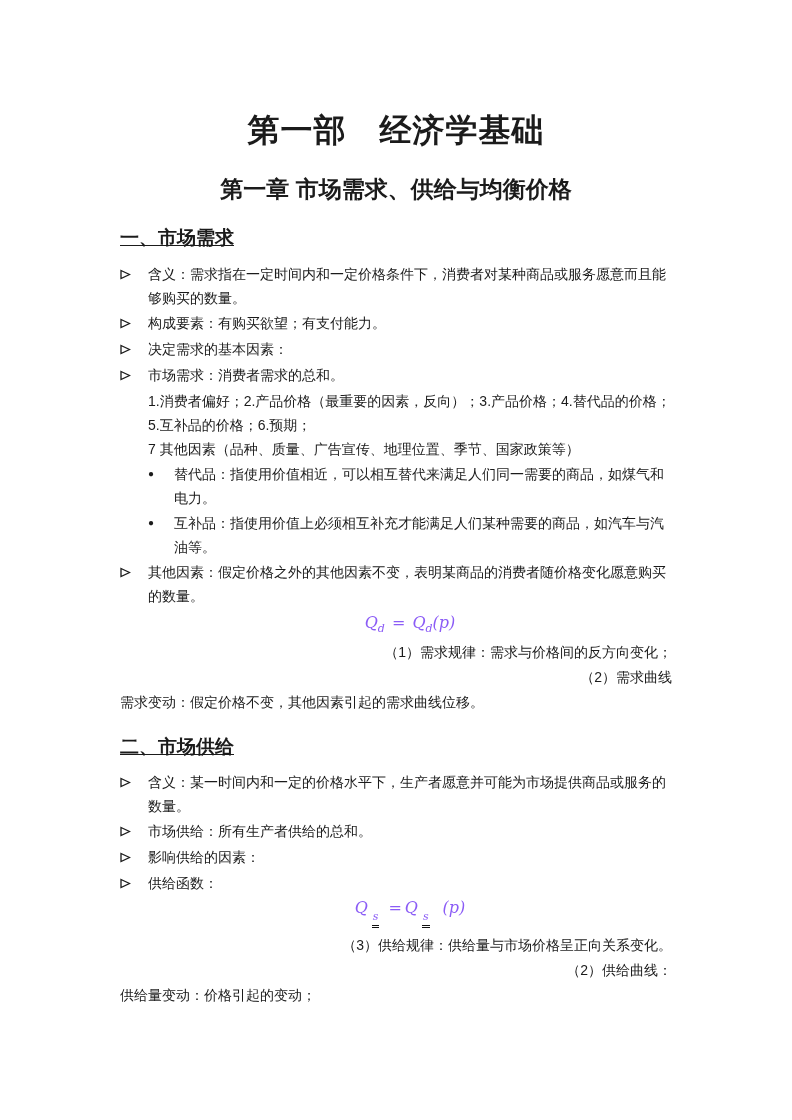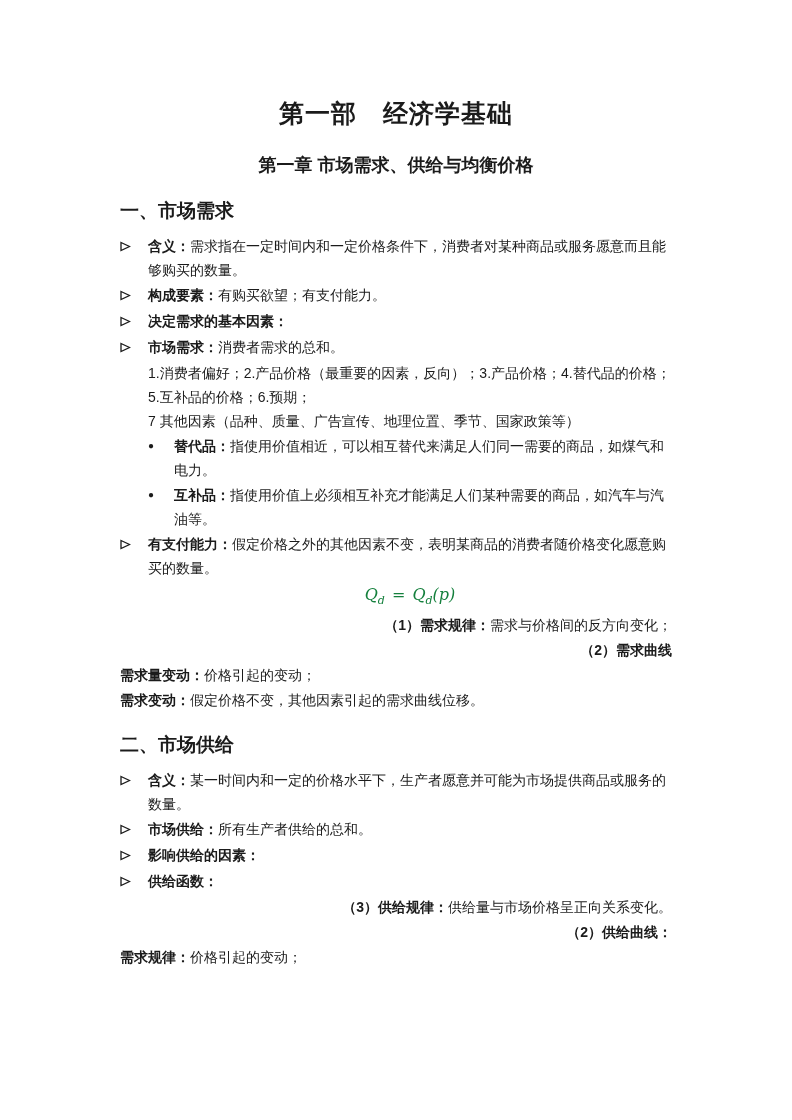--- a/index.html
+++ b/index.html
@@ -8,55 +8,56 @@
     width: 792px;
     height: 1120px;
     box-sizing: border-box;
     background: #ffffff;
     color: #1b1b1b;
     font-family: "Liberation Sans", "DejaVu Sans", sans-serif;
     padding: 98px 120px 0 120px;
     overflow: hidden;
   }
   .title {
-    margin: 0;
+    margin: 12px;
     text-align: center;
-    font-size: 25px;
+    font-size: 32px;
     font-weight: 700;
     line-height: 1.25;
     letter-spacing: 1px;
   }
   .chapter {
     margin: 25px 0 0 0;
     text-align: center;
-    font-size: 18px;
+    font-size: 23px;
     font-weight: 700;
     line-height: 1.3;
   }
   .section {
     margin: 21px 0 11px 0;
     font-size: 19px;
     font-weight: 700;
     line-height: 1.3;
+    text-decoration: underline;
   }
   .li {
     display: flex;
     line-height: 24px;
     font-size: 14px;
     margin: 1px 0;
   }
   .mk {
     flex: 0 0 28px;
     width: 28px;
   }
   .mk svg { margin-top: 7px; display: inline-block; }
   .li.sub { margin-left: 28px; }
   .li.sub .mk { flex: 0 0 26px; width: 26px; font-size: 10px; }
   .ct { flex: 1; }
-  b { font-weight: 700; }
+  b { font-weight: 400; }
   .plain {
     margin-left: 28px;
     line-height: 24px;
     font-size: 14px;
   }
   .numline {
     margin-left: 26px;
     line-height: 24px;
     font-size: 14px;
     margin-top: 1px;
@@ -73,21 +74,21 @@
     text-align: center;
     margin-top: 5px;
     margin-bottom: 5px;
   }
   .formulaWrap.supply { margin-top: 2px; margin-bottom: 12px; }
   .formula {
     display: inline-block;
     font-family: "DejaVu Serif", "Liberation Serif", serif;
     font-style: italic;
     font-size: 16px;
-    color: #15803d;
+    color: #8b5cf6;
   }
   .fs {
     font-style: italic;
     font-size: 11px;
   }
   .feq { font-style: normal; padding: 0 2px; }
   
   .fs2 {
     font-style: italic;
     font-size: 11px;
@@ -150,31 +151,30 @@
 
   <div class="li sub">
     <span class="mk">●</span>
     <span class="ct"><b>互补品：</b><span>指使用价值上必须相互补充才能满足人们某种需要的商品，如汽车与汽油等。</span></span>
   </div>
 
   <div class="li">
     <span class="mk"><svg width="11" height="11" viewBox="0 0 11 11">
           <path d="M1,1.5 L9.5,5.5 L1,9.5 Z" fill="#ffffff" stroke="#1b1b1b" stroke-width="1.3"></path>
         </svg></span>
-    <span class="ct"><b>有支付能力：</b><span>假定价格之外的其他因素不变，表明某商品的消费者随价格变化愿意购买的数量。</span></span>
+    <span class="ct"><b>其他因素：</b><span>假定价格之外的其他因素不变，表明某商品的消费者随价格变化愿意购买的数量。</span></span>
   </div>
 
   <div class="formulaWrap">
     <span class="formula"><span>Q</span><sub class="fs">d</sub> <span class="feq">=</span> <span>Q</span><sub class="fs">d</sub><span>(p)</span></span>
   </div>
 
   <div class="numline"><b>（1）需求规律：</b><span>需求与价格间的反方向变化；</span></div>
   <div class="numline"><b>（2）需求曲线</b></div>
 
-  <div class="flush"><b>需求量变动：</b><span>价格引起的变动；</span></div>
   <div class="flush"><b>需求变动：</b><span>假定价格不变，其他因素引起的需求曲线位移。</span></div>
 
   <h3 class="section">二、市场供给</h3>
 
   <div class="li">
     <span class="mk"><svg width="11" height="11" viewBox="0 0 11 11">
           <path d="M1,1.5 L9.5,5.5 L1,9.5 Z" fill="#ffffff" stroke="#1b1b1b" stroke-width="1.3"></path>
         </svg></span>
     <span class="ct"><b>含义：</b><span>某一时间内和一定的价格水平下，生产者愿意并可能为市场提供商品或服务的数量。</span></span>
   </div>
@@ -194,19 +194,22 @@
   </div>
 
 
   <div class="li">
     <span class="mk"><svg width="11" height="11" viewBox="0 0 11 11">
           <path d="M1,1.5 L9.5,5.5 L1,9.5 Z" fill="#ffffff" stroke="#1b1b1b" stroke-width="1.3"></path>
         </svg></span>
     <span class="ct"><b>供给函数：</b></span>
   </div>
 
+  <div class="formulaWrap supply">
+    <span class="formula f2"><span>Q</span><span class="fs2">s</span><span class="feq">=</span><span>Q</span><span class="fs2">s</span><span class="farg">(p)</span></span>
+  </div>
 
   <div class="numline"><b>（3）供给规律：</b><span>供给量与市场价格呈正向关系变化。</span></div>
   <div class="numline"><b>（2）供给曲线：</b></div>
 
-  <div class="flush"><b>需求规律：</b><span>价格引起的变动；</span></div>
+  <div class="flush"><b>供给量变动：</b><span>价格引起的变动；</span></div>
 
 </div>
 
 </body></html>

